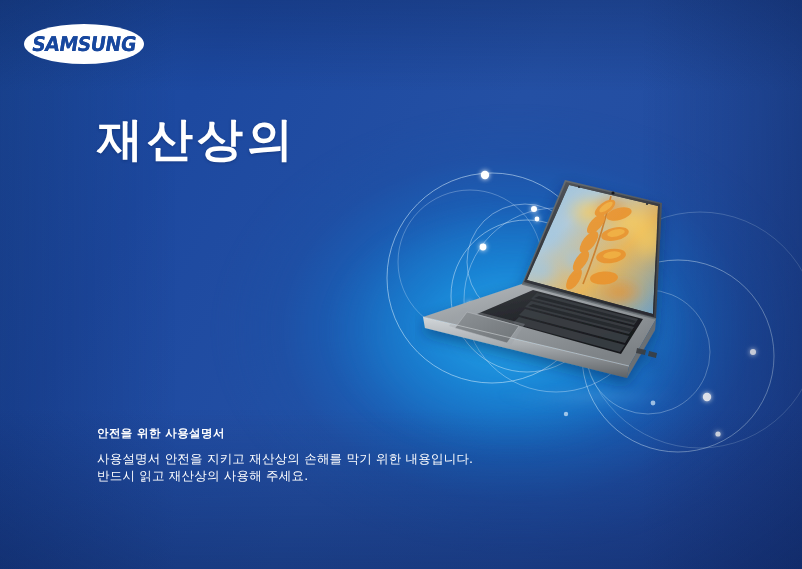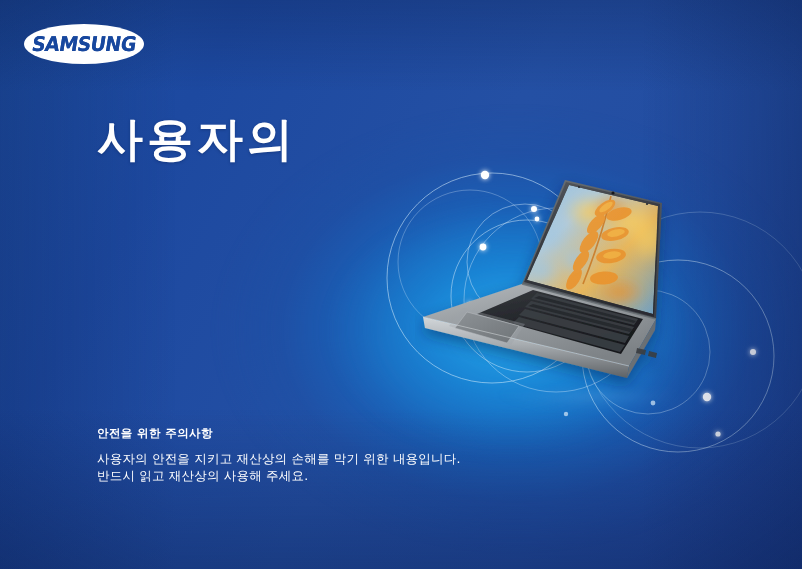--- a/index.html
+++ b/index.html
@@ -357,21 +357,21 @@
     </svg>
   </div>
 
   <div class="bg-vignette"></div>
 
   <div class="logo">
     <div class="logo-ellipse"></div>
     <div class="logo-text">SAMSUNG</div>
   </div>
 
-  <div class="headline">사용자의</div>
+  <div class="headline">재산상의</div>
 
   <div class="safety">
-    <div class="safety-title">안전을 위한 주의사항</div>
-    <div class="safety-line">사용자의 안전을 지키고 재산상의 손해를 막기 위한 내용입니다.</div>
+    <div class="safety-title">안전을 위한 사용설명서</div>
+    <div class="safety-line">사용설명서 안전을 지키고 재산상의 손해를 막기 위한 내용입니다.</div>
     <div class="safety-line">반드시 읽고 재산상의 사용해 주세요.</div>
   </div>
 
 </div>
 
 </body></html>

